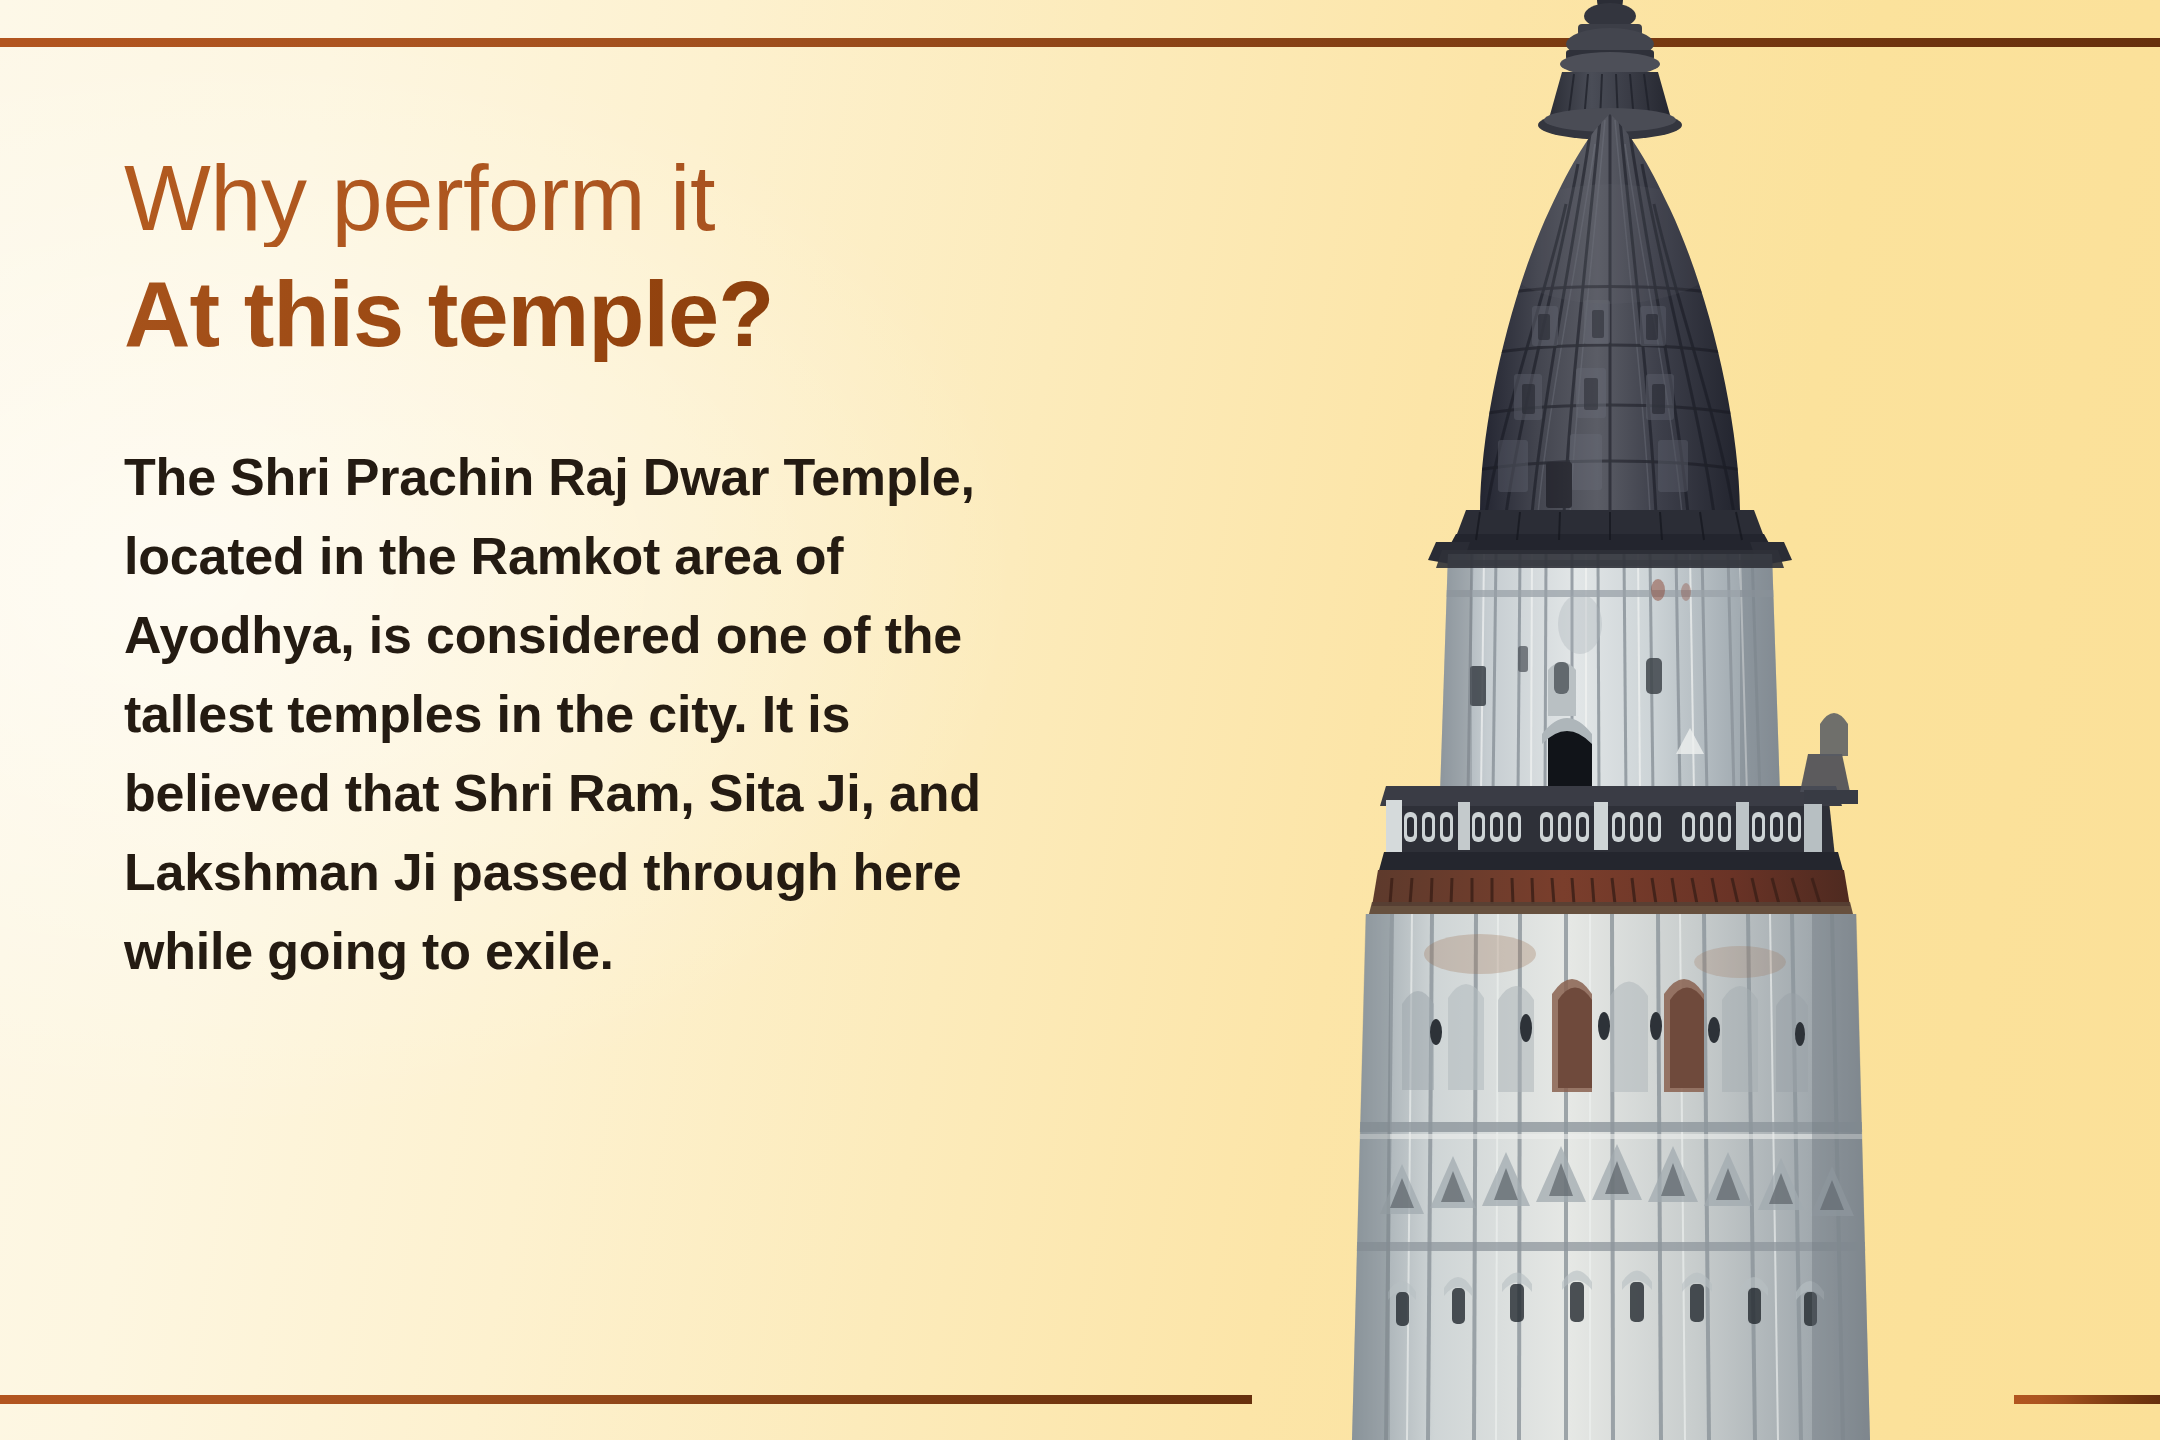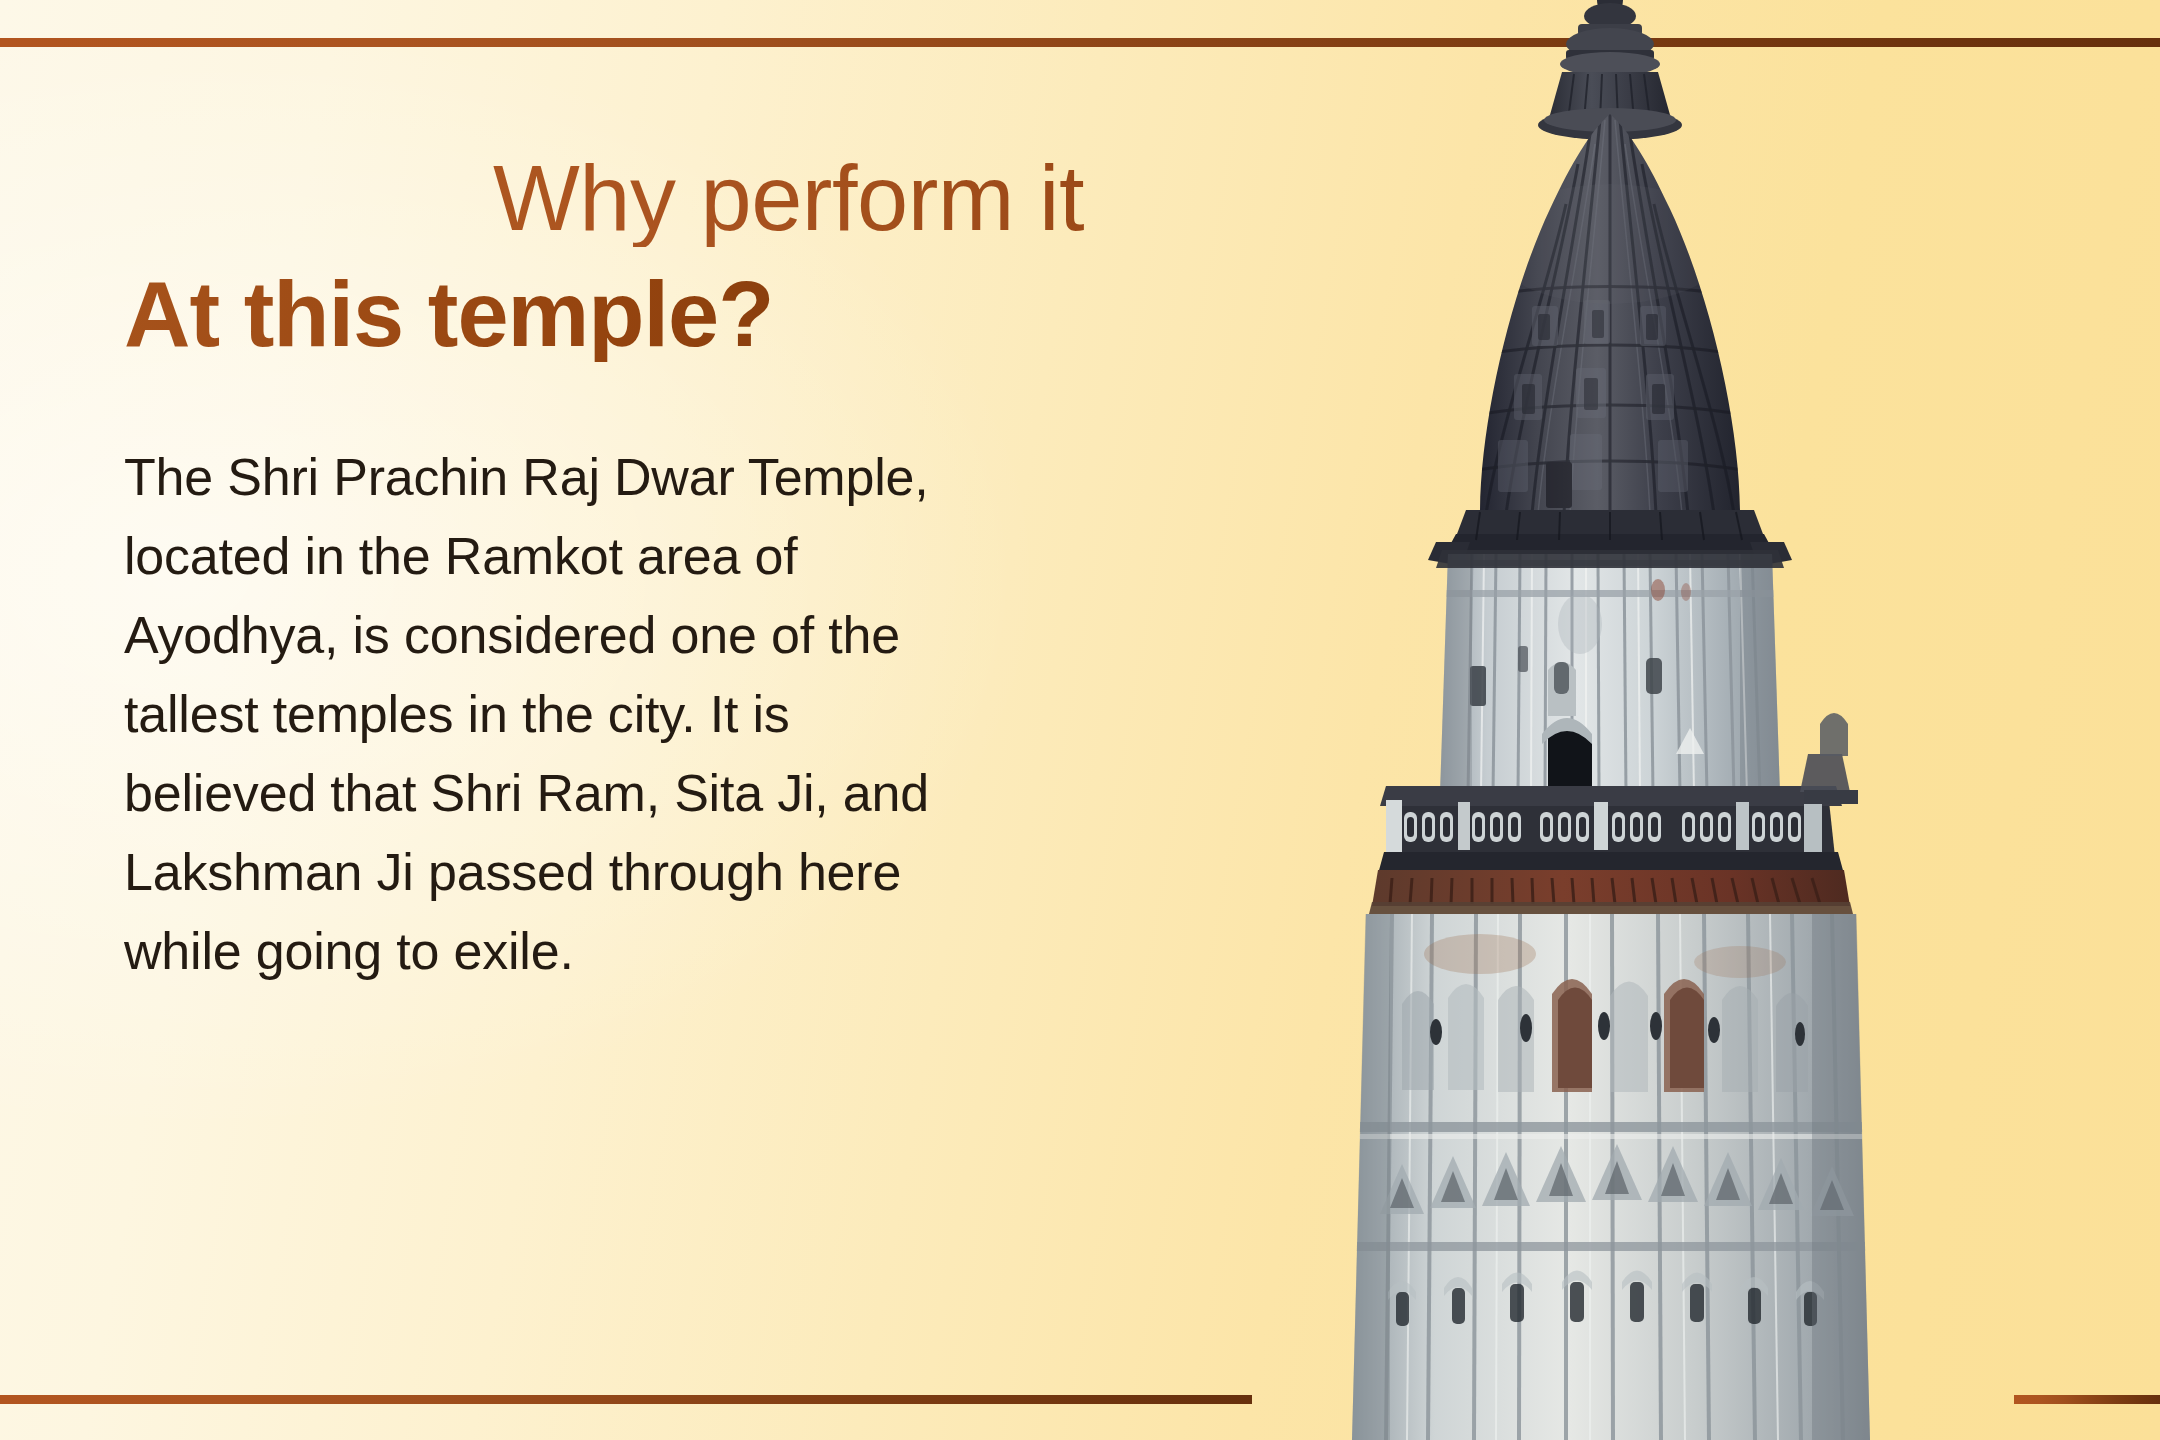--- a/index.html
+++ b/index.html
@@ -57,21 +57,20 @@
     font-size: 92px;
     font-weight: 300;
     line-height: 1.05;
     letter-spacing: -0.5px;
     color: #b0591f;
     background: linear-gradient(95deg, #b25a1f 0%, #ab5420 55%, #9c4a18 100%);
     -webkit-background-clip: text;
     background-clip: text;
     -webkit-text-fill-color: transparent;
     white-space: nowrap;
-    text-align: right;
   }
   .headline-line2 {
     display: block;
     margin-top: 19px;
     font-size: 92px;
     font-weight: 700;
     line-height: 1.05;
     letter-spacing: -1px;
     color: #9a4a16;
     background: linear-gradient(95deg, #a6521b 0%, #95440f 50%, #7a370b 100%);
@@ -79,21 +78,21 @@
     background-clip: text;
     -webkit-text-fill-color: transparent;
     white-space: nowrap;
   }
 
   .body-copy {
     margin: 0;
     margin-top: 76px;
     width: 860px;
     font-size: 52px;
-    font-weight: 400;
+    font-weight: 700;
     line-height: 1.52;
     color: #241b12;
     letter-spacing: -0.2px;
   }
 
   
   .temple {
     position: absolute;
     left: 1180px;
     top: -6px;

